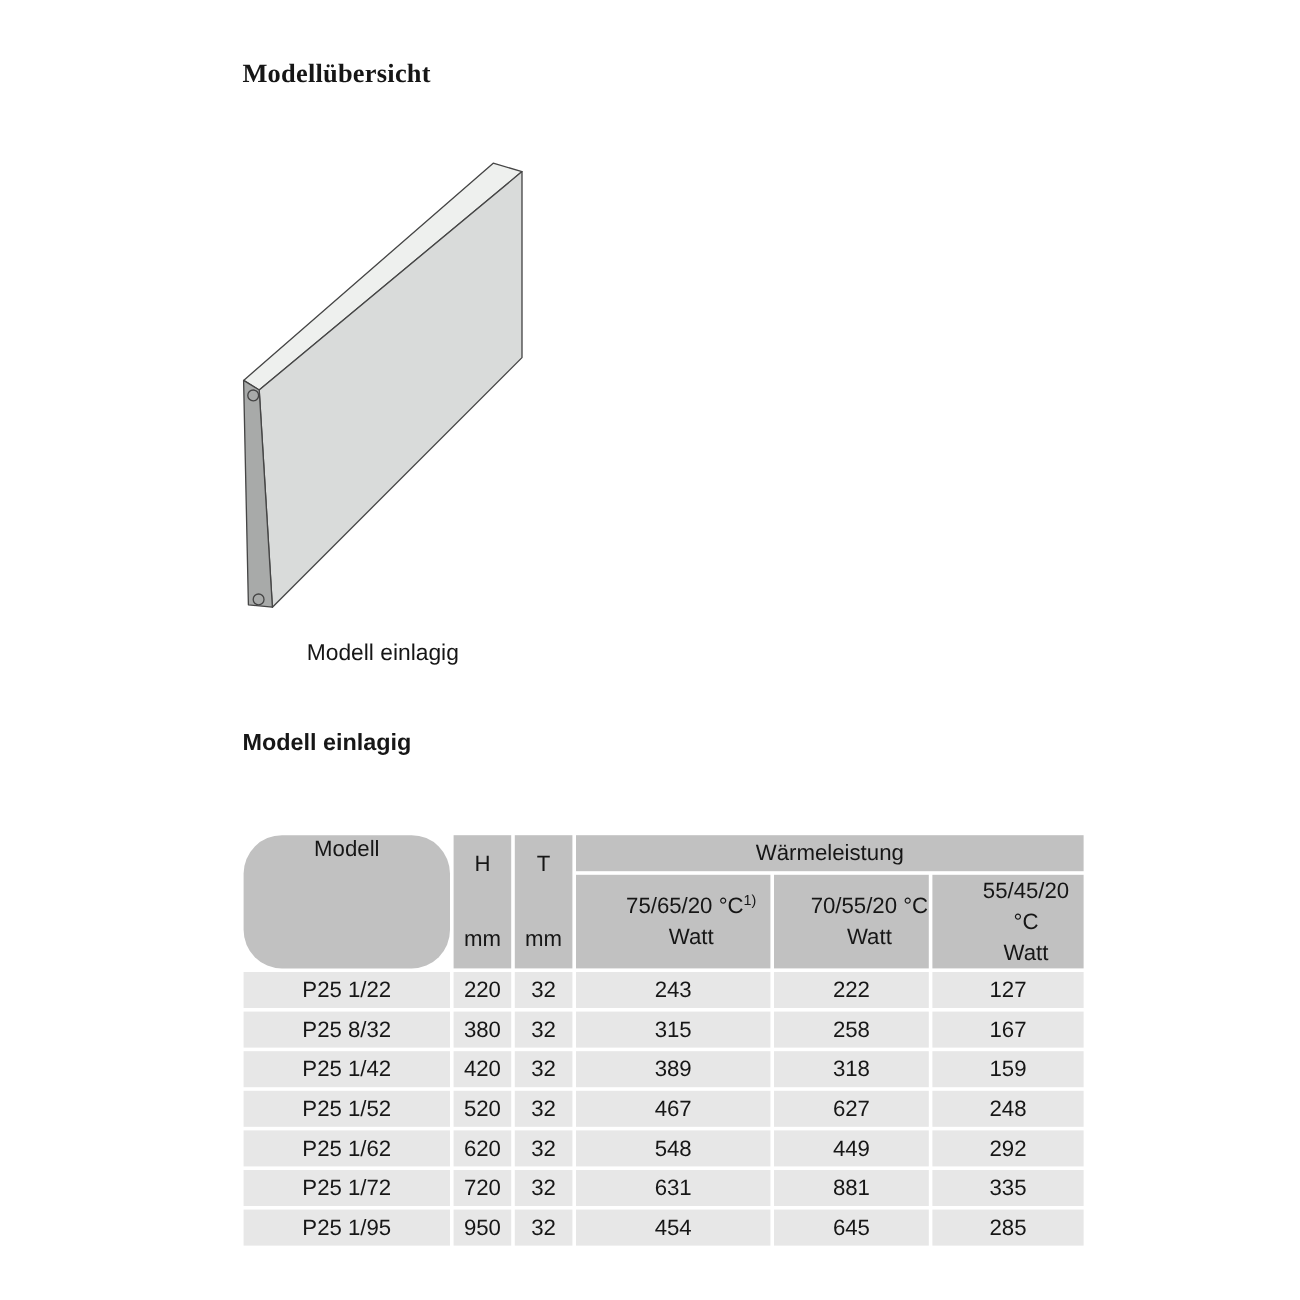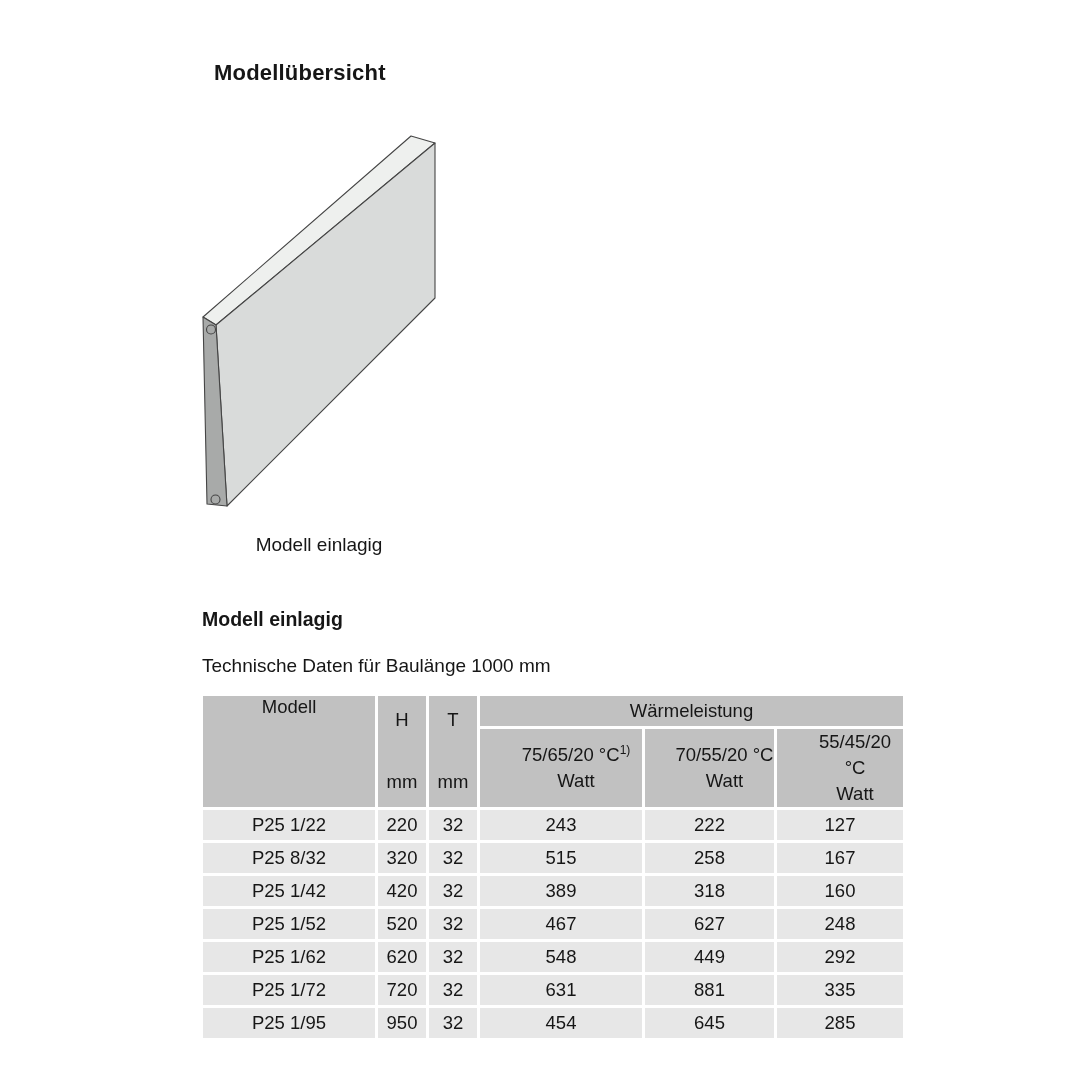--- a/index.html
+++ b/index.html
@@ -2,22 +2,22 @@
 <html style="--c-text: #161616; --c-header_bg: #c1c1c1; --c-row_bg: #e7e7e7; --c-figure_front: #d9dbda; --c-figure_top: #eef0ee; --c-figure_end: #a8aaa9; --c-figure_outline: #454545;"><head>
 <meta charset="utf-8">
 <style>
   html,body { margin:0; padding:0; background:#ffffff; }
   .page {
     position:relative; width:1083px; height:1083px; background:#ffffff;
     font-family:"Liberation Sans","DejaVu Sans",sans-serif;
     color:var(--c-text,#161616); overflow:hidden;
   }
   .page-title {
-    position:absolute; left:202px; top:48px; margin:12px;
-    font-size:22px; font-weight:bold; letter-spacing:0.2px;
+    position:absolute; left:202px; top:48px; margin:0;
+    font-size:22px; font-weight:bold; letter-spacing:0.2px;font-family:Liberation Serif, serif;
   }
   .figure-svg { position:absolute; left:190px; top:125px; }
   .figure-svg polygon, .figure-svg circle {
     stroke:var(--c-figure_outline,#454545); stroke-width:1.1; stroke-linejoin:round;
   }
   .figure-caption {
     position:absolute; left:199px; top:534px; width:240px;
     text-align:center; font-size:19px;
   }
   .section-heading {
@@ -31,21 +31,21 @@
     position:absolute; left:200px; top:693px;
     border-collapse:separate; border-spacing:3px;
     table-layout:fixed; width:706px; font-size:18.5px;
   }
   table.spec th, table.spec td {
     padding:0; text-align:center; font-weight:normal;
   }
   table.spec thead th { background:var(--c-header_bg,#c1c1c1); }
   tr.header-main th { height:30px; }
   tr.header-sub th { height:60px; }
-  th.model-hdr { font-weight:bold; vertical-align:top; padding-top:4px; }
+  th.model-hdr { font-weight:bold; vertical-align:top; padding-top:4px;border-radius:32px; }
   .vspan {
     height:93px; box-sizing:border-box; padding:4px 0 5px;
     display:flex; flex-direction:column; justify-content:space-between; align-items:center;
   }
   .temp-line, .unit-line { line-height:26px;margin-left:30px; }
   .temp-line sup { font-size:12px; line-height:0; }
   table.spec tbody td { background:var(--c-row_bg,#e7e7e7); height:30px;margin-left:48px; }
   td.model-cell { font-weight:bold; }
 </style>
 </head>
@@ -60,21 +60,20 @@
     <polygon points="216,325 435,143 435,298 227,506" fill="#d9dbda"></polygon>
     <polygon points="203,317 216,325 227,506 207,504" fill="#a8aaa9"></polygon>
     <circle cx="211" cy="329.5" r="4.5" fill="none"></circle>
     <circle cx="215.5" cy="499.5" r="4.5" fill="none"></circle>
   </svg>
 
   <div class="figure-caption">Modell einlagig</div>
 
   <h2 class="section-heading">Modell einlagig</h2>
 
-  <p class="table-subtitle">Technische Daten für Baulänge 1000 mm</p>
 
   <table class="spec">
     <colgroup>
       <col style="width:172px">
         <col style="width:48px">
         <col style="width:48px">
       <col style="width:162px">
         <col style="width:129px">
         <col style="width:126px">
     </colgroup>
@@ -114,33 +113,33 @@
       <tr>
         <td class="model-cell">P25 1/22</td>
         <td>220</td>
         <td>32</td>
         <td>243</td>
         <td>222</td>
         <td>127</td>
       </tr>
       <tr>
         <td class="model-cell">P25 8/32</td>
-        <td>320</td>
+        <td>380</td>
         <td>32</td>
-        <td>515</td>
+        <td>315</td>
         <td>258</td>
         <td>167</td>
       </tr>
       <tr>
         <td class="model-cell">P25 1/42</td>
         <td>420</td>
         <td>32</td>
         <td>389</td>
         <td>318</td>
-        <td>160</td>
+        <td>159</td>
       </tr>
       <tr>
         <td class="model-cell">P25 1/52</td>
         <td>520</td>
         <td>32</td>
         <td>467</td>
         <td>627</td>
         <td>248</td>
       </tr>
       <tr>

